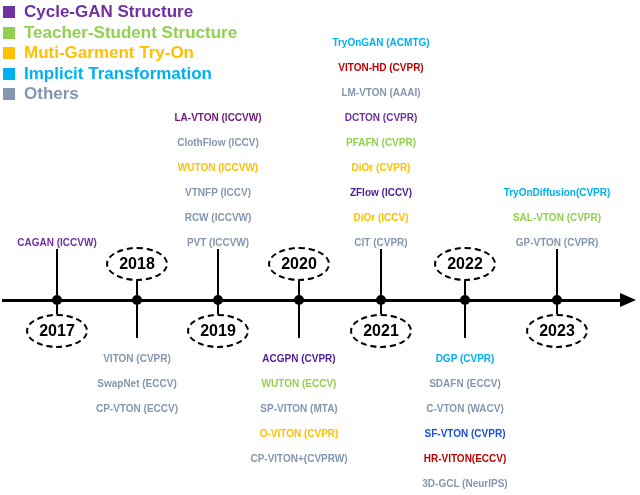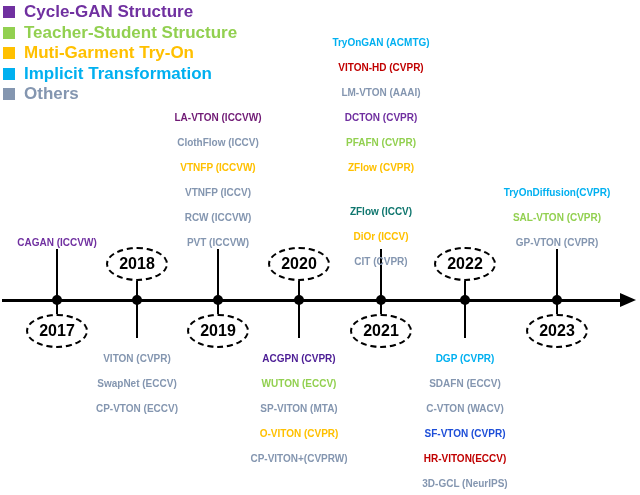--- a/index.html
+++ b/index.html
@@ -75,21 +75,21 @@
         <div class="method" style="color: rgb(132, 150, 176);">SwapNet (ECCV)</div>
         <div class="method" style="color: rgb(132, 150, 176); text-align: center;">CP-VTON (ECCV)</div>
       </div>
       <div class="tl-stem" style="left: 217px; top: 249px; height: 51px;"></div>
       <div class="tl-stem" style="left: 217px; top: 300px; height: 31px;"></div>
       <div class="year-ellipse" style="left: 187px; top: 314px;">2019</div>
       <div class="tl-dot" style="left: 213px; top: 295px;"></div>
       <div class="method-col" style="left: 98px; top: 104.5px;">
         <div class="method" style="color: #701a75;">LA-VTON (ICCVW)</div>
         <div class="method" style="color: rgb(132, 150, 176);">ClothFlow (ICCV)</div>
-        <div class="method" style="color: rgb(255, 192, 0);">VTNFP (ICCVW)</div>
+        <div class="method" style="color: rgb(255, 192, 0);">WUTON (ICCVW)</div>
         <div class="method" style="color: rgb(132, 150, 176);">VTNFP (ICCV)</div>
         <div class="method" style="color: rgb(132, 150, 176);">RCW (ICCVW)</div>
         <div class="method" style="color: rgb(132, 150, 176);">PVT (ICCVW)</div>
       </div>
       <div class="tl-stem" style="left: 298px; top: 300px; height: 38px;"></div>
       <div class="tl-stem" style="left: 298px; top: 264px; height: 36px;"></div>
       <div class="year-ellipse" style="left: 268px; top: 247px;">2020</div>
       <div class="tl-dot" style="left: 294px; top: 295px;"></div>
       <div class="method-col" style="left: 179px; top: 345.5px;">
         <div class="method" style="color: #4c1d95;">ACGPN (CVPR)</div>
@@ -101,22 +101,22 @@
       <div class="tl-stem" style="left: 380px; top: 249px; height: 51px;"></div>
       <div class="tl-stem" style="left: 380px; top: 300px; height: 31px;"></div>
       <div class="year-ellipse" style="left: 350px; top: 314px;">2021</div>
       <div class="tl-dot" style="left: 376px; top: 295px;"></div>
       <div class="method-col" style="left: 261px; top: 29.5px;">
         <div class="method" style="color: rgb(0, 176, 240);">TryOnGAN (ACMTG)</div>
         <div class="method" style="color: rgb(192, 0, 0);">VITON-HD (CVPR)</div>
         <div class="method" style="color: rgb(132, 150, 176);">LM-VTON (AAAI)</div>
         <div class="method" style="color: rgb(112, 48, 160);">DCTON (CVPR)</div>
         <div class="method" style="color: rgb(146, 208, 80);">PFAFN (CVPR)</div>
-        <div class="method" style="color: rgb(255, 192, 0);">ZFlow (CVPR)</div>
-        <div class="method" style="color: #0f766e; margin-top: 19px;">ZFlow (ICCV)</div>
+        <div class="method" style="color: rgb(255, 192, 0);">DiOr (CVPR)</div>
+        <div class="method" style="color: #4c1d95;">ZFlow (ICCV)</div>
         <div class="method" style="color: rgb(255, 192, 0);">DiOr (ICCV)</div>
         <div class="method" style="color: rgb(132, 150, 176);">CIT (CVPR)</div>
       </div>
       <div class="tl-stem" style="left: 464px; top: 300px; height: 38px;"></div>
       <div class="tl-stem" style="left: 464px; top: 264px; height: 36px;"></div>
       <div class="year-ellipse" style="left: 434px; top: 247px;">2022</div>
       <div class="tl-dot" style="left: 460px; top: 295px;"></div>
       <div class="method-col" style="left: 345px; top: 345.5px;">
         <div class="method" style="color: rgb(0, 176, 240);">DGP (CVPR)</div>
         <div class="method" style="color: rgb(132, 150, 176);">SDAFN (ECCV)</div>

